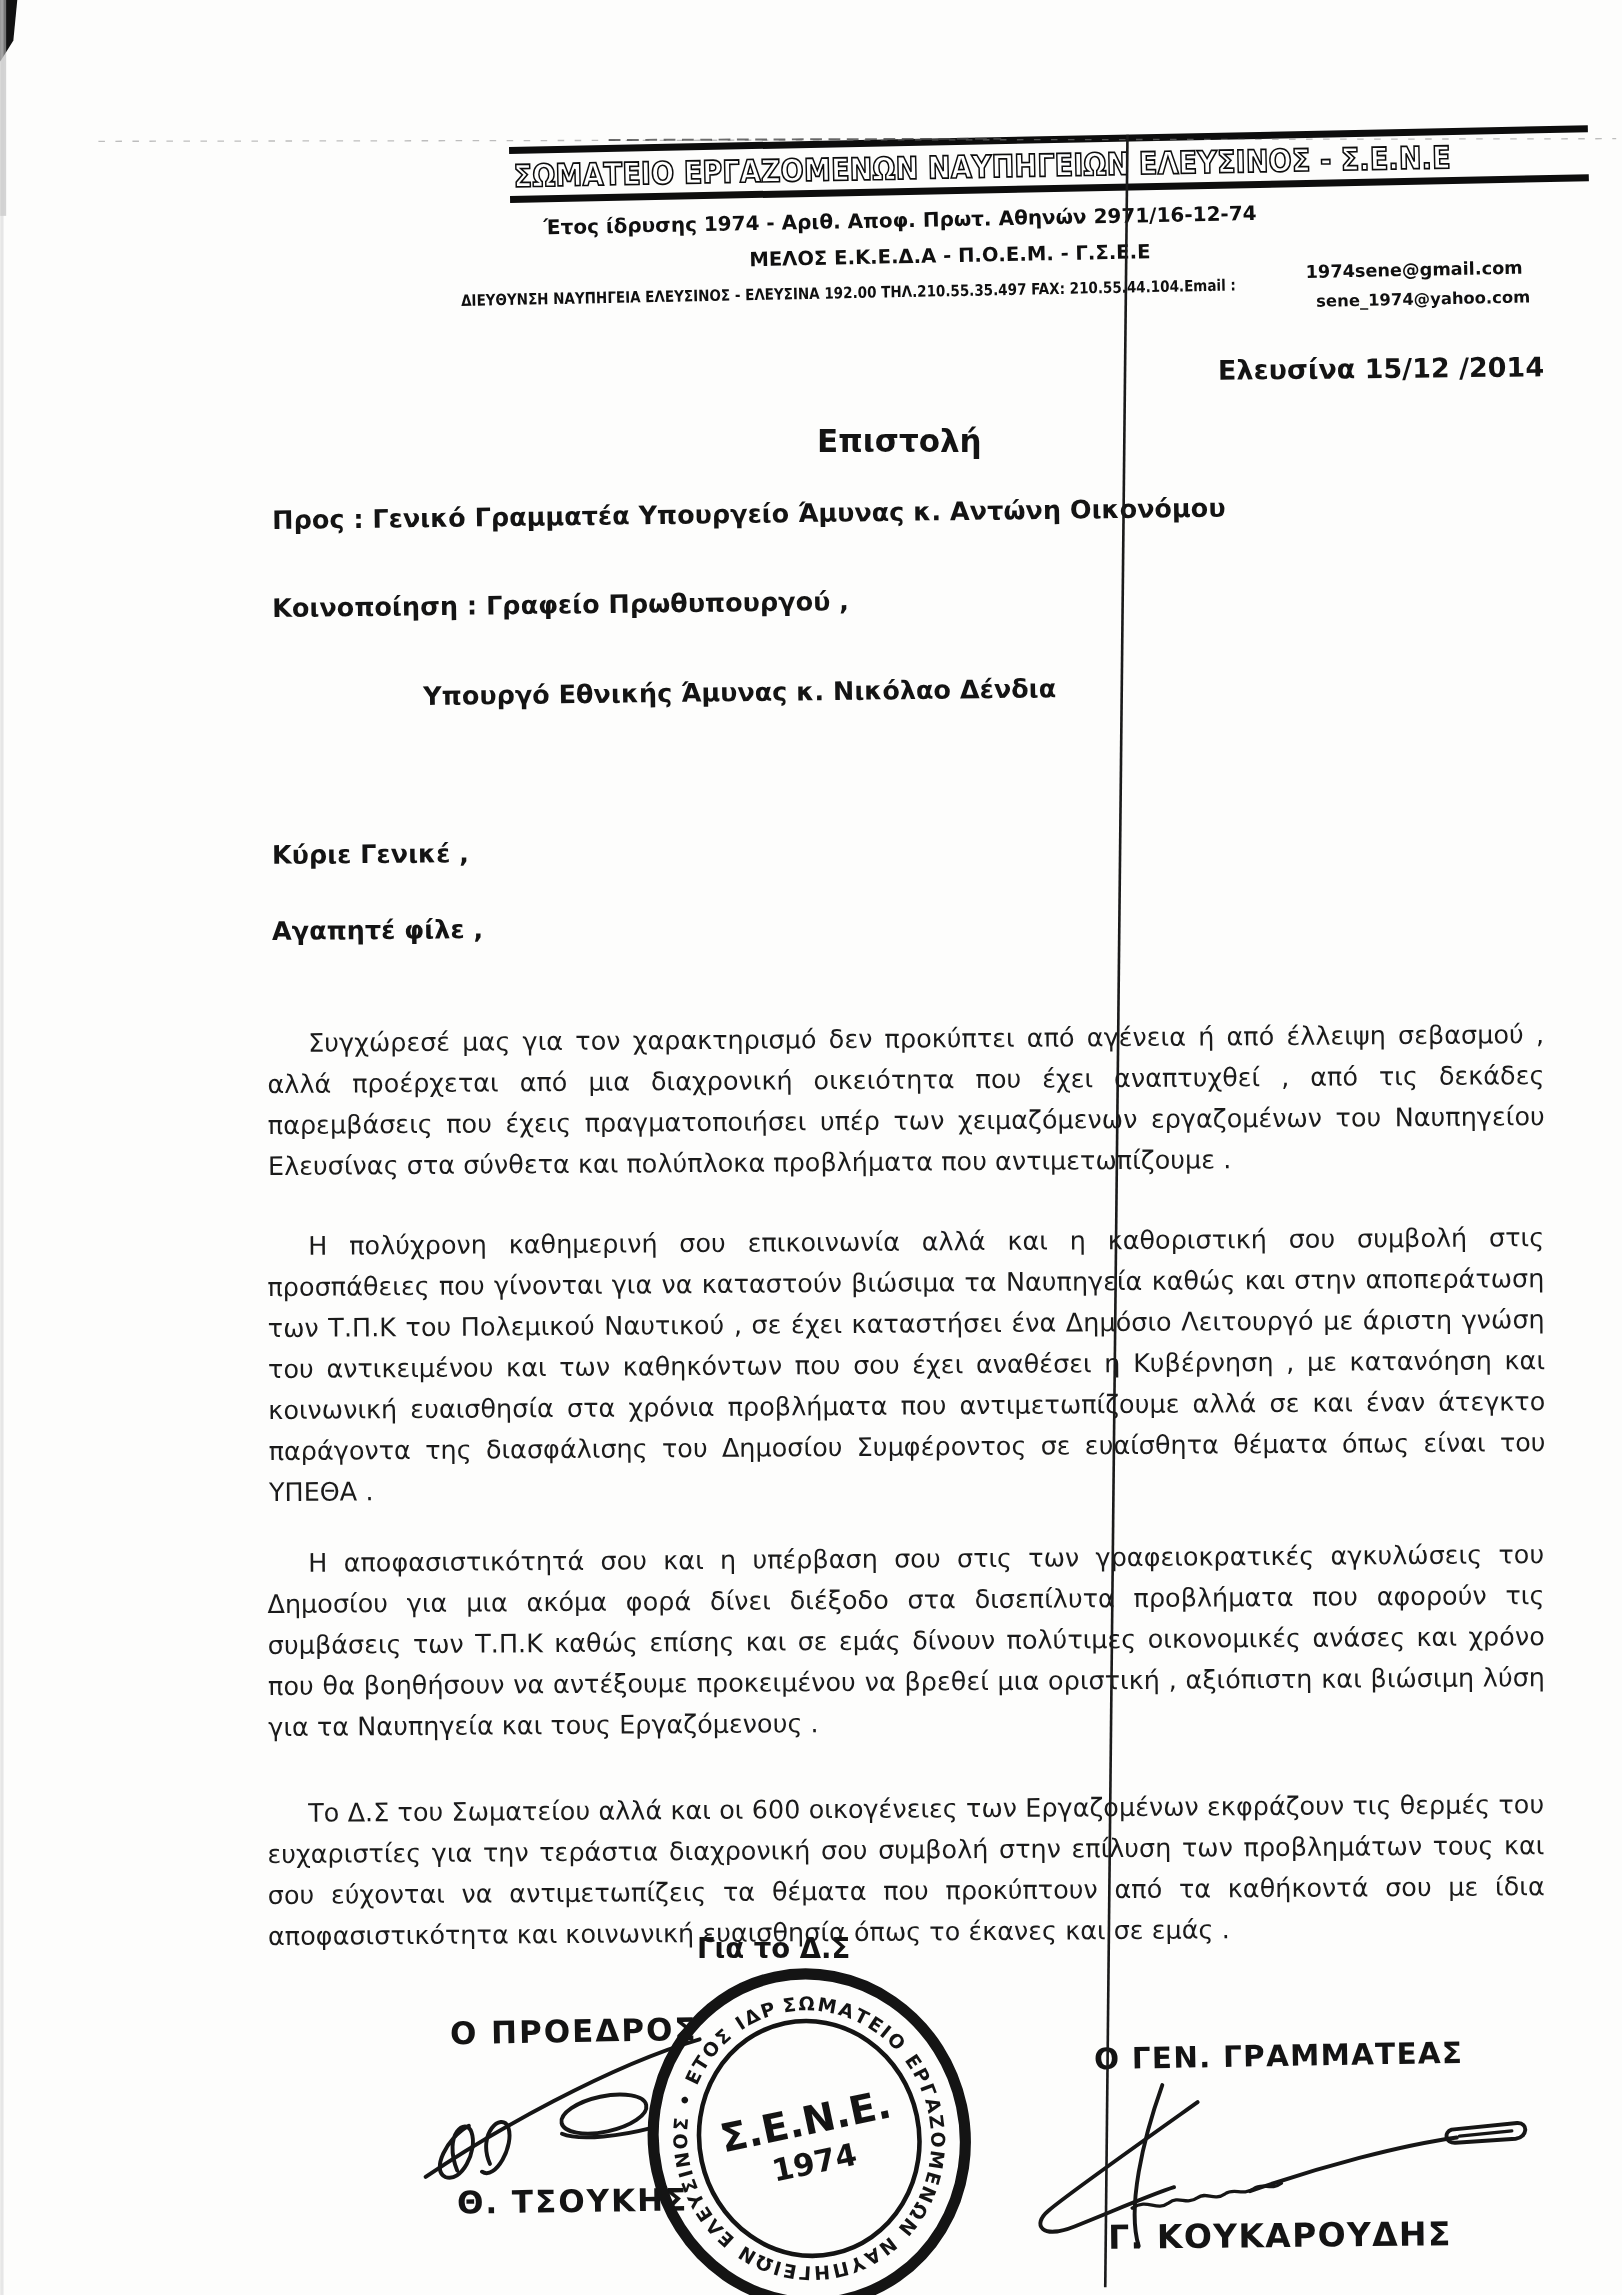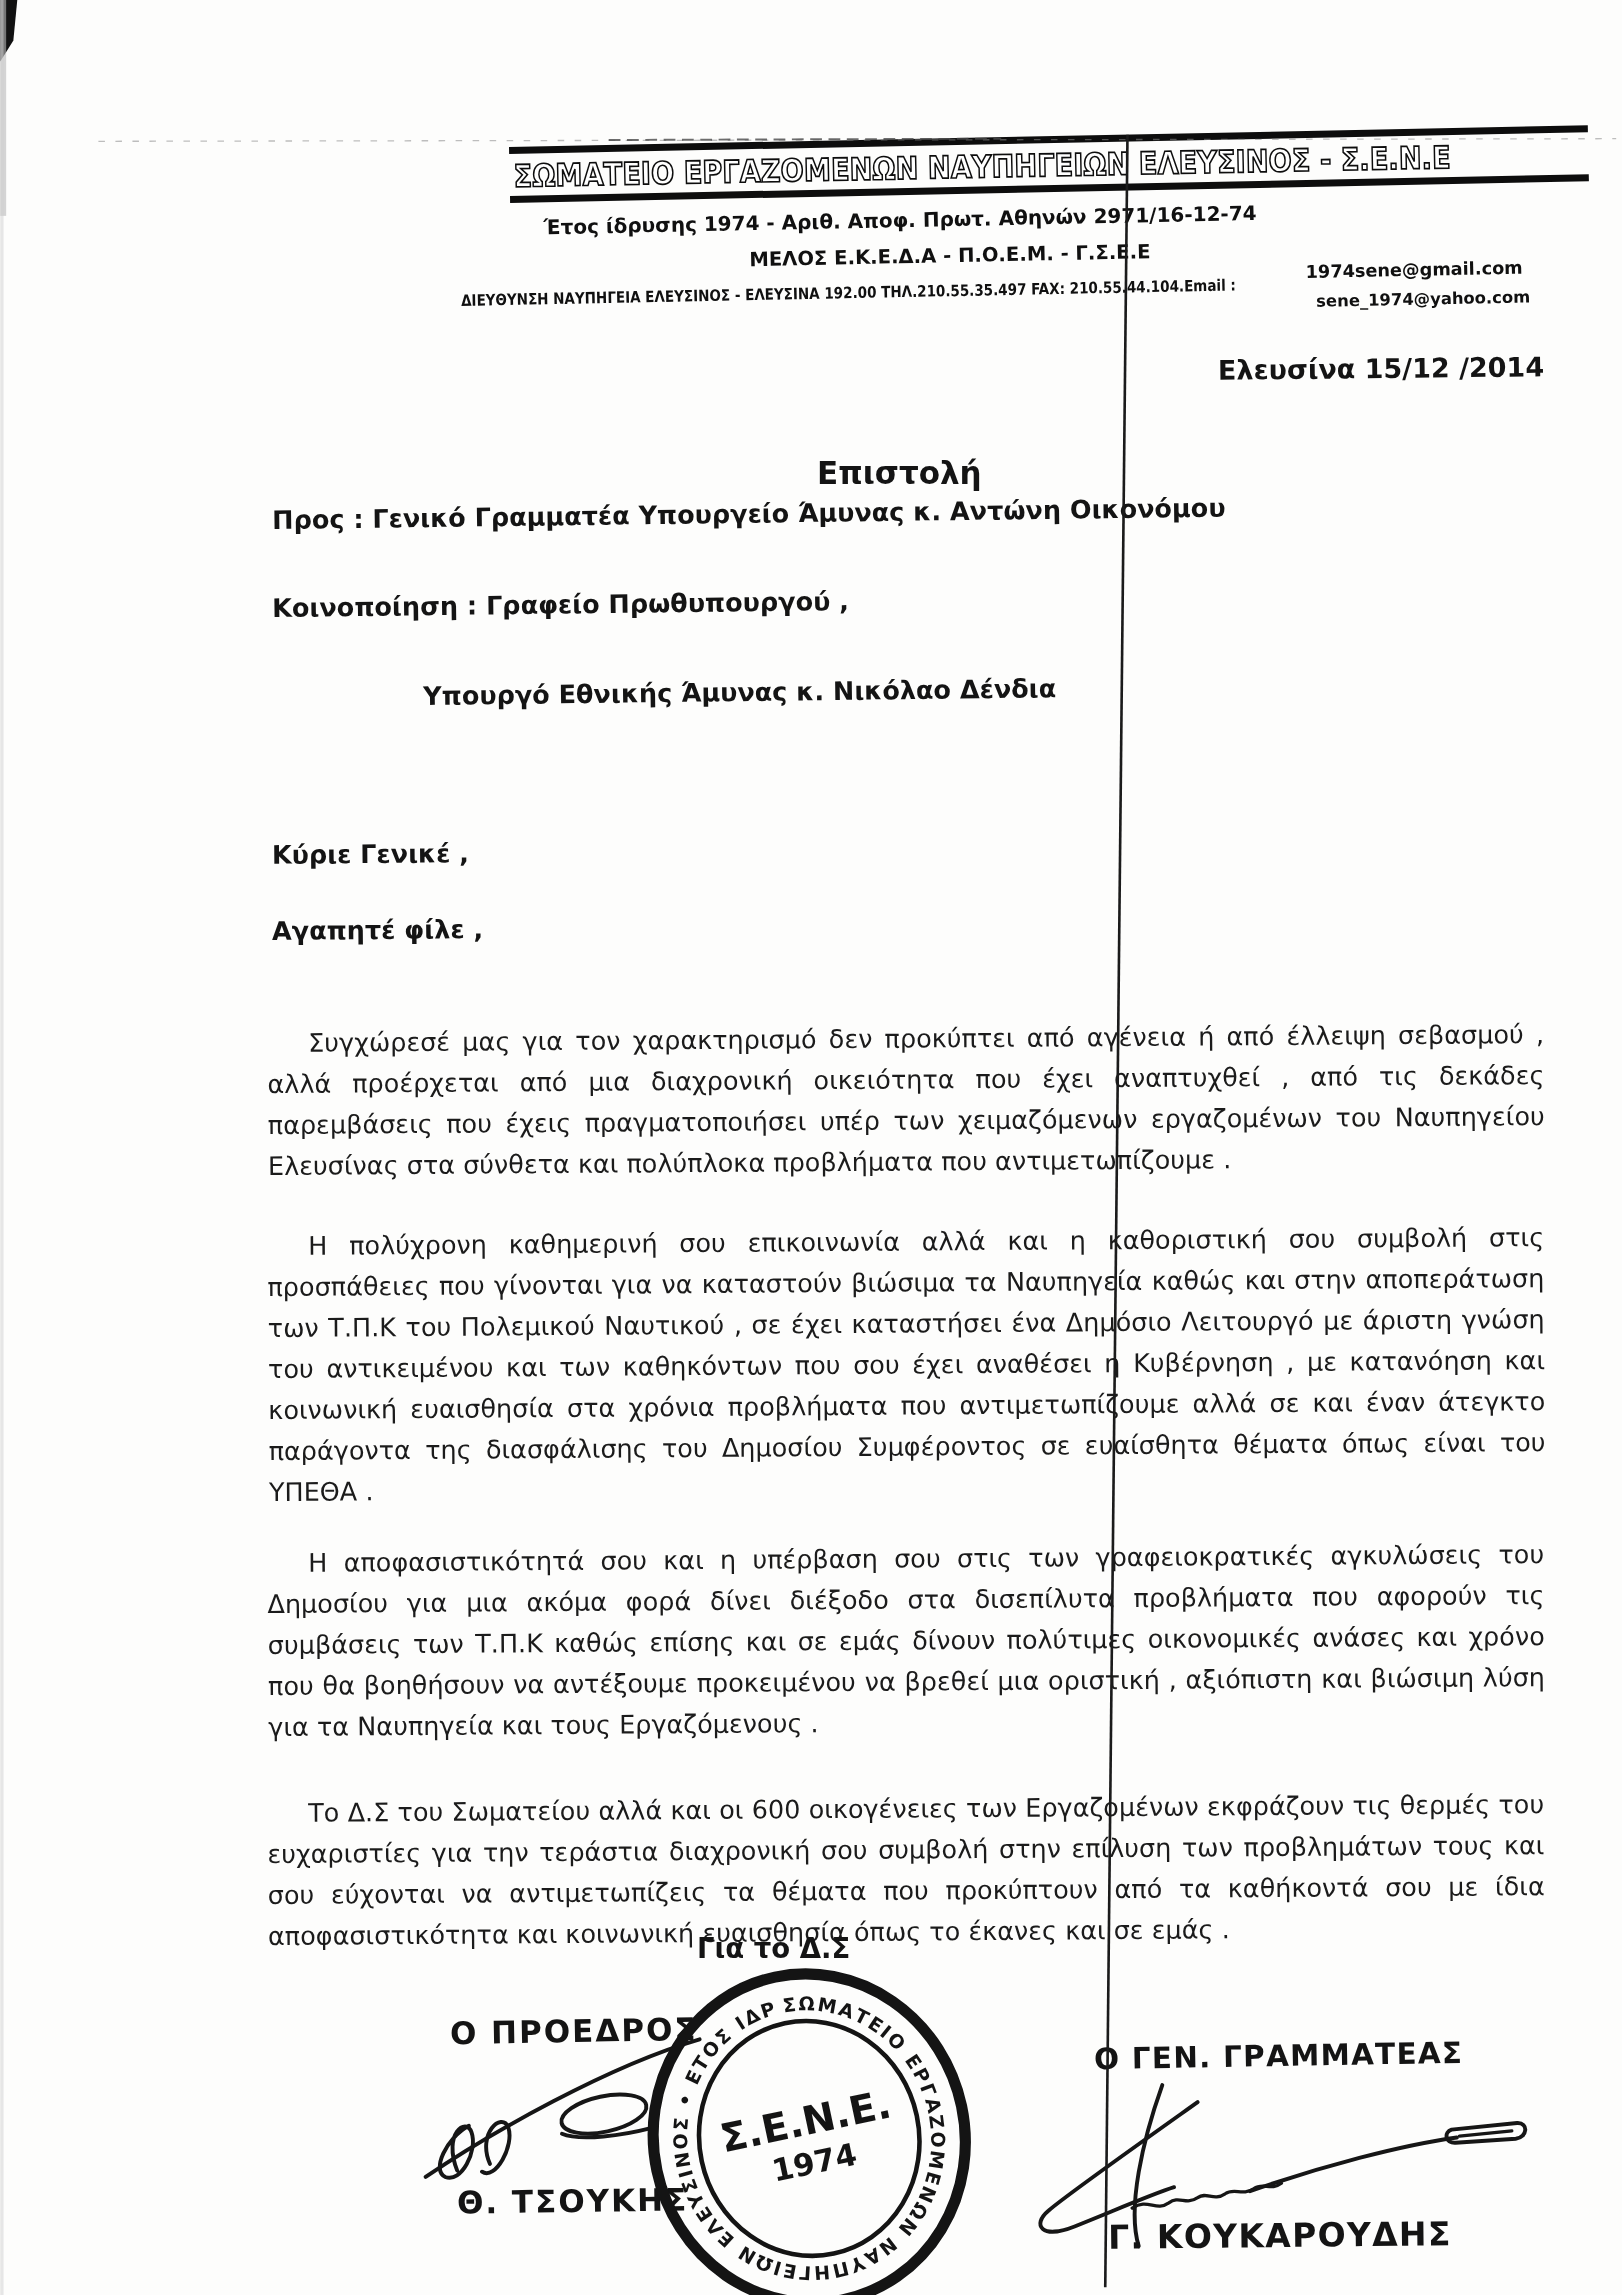--- a/index.html
+++ b/index.html
@@ -35,21 +35,21 @@
   .member-line{position:absolute;left:289px;top:106px;font-size:19.6px;font-weight:bold;white-space:nowrap;color:#101010;}
   .address-line{
     position:absolute;left:0px;top:143px;font-size:15.7px;font-weight:bold;white-space:nowrap;color:#101010;
     transform:scaleX(.86);transform-origin:0 0;letter-spacing:0px;
   }
   .email-1{position:absolute;left:845px;top:131px;font-size:17.7px;font-weight:bold;white-space:nowrap;color:#101010;}
   .email-2{position:absolute;left:855px;top:161px;font-size:16.4px;font-weight:bold;white-space:nowrap;color:#101010;}
 
   
   .date-line{left:1218px;top:353px;font-size:27px;font-weight:bold;white-space:nowrap;transform:rotate(-.6deg);}
-  .doc-title{left:817px;top:423px;font-size:31px;font-weight:bold;white-space:nowrap;margin-top:32px;}
+  .doc-title{left:817px;top:423px;font-size:31px;font-weight:bold;white-space:nowrap;}
   .recip-to{left:272px;top:505px;font-size:25.5px;font-weight:bold;white-space:nowrap;transform:rotate(-.75deg);transform-origin:0 0;}
   .recip-cc{left:272px;top:593px;font-size:25.5px;font-weight:bold;white-space:nowrap;transform:rotate(-.7deg);transform-origin:0 0;}
   .recip-cc2{left:423px;top:681px;font-size:25.5px;font-weight:bold;white-space:nowrap;transform:rotate(-.7deg);transform-origin:0 0;}
   .salut-1{left:272px;top:839px;font-size:25.5px;font-weight:bold;white-space:nowrap;transform:rotate(-.5deg);}
   .salut-2{left:272px;top:915px;font-size:25.5px;font-weight:bold;white-space:nowrap;transform:rotate(-.5deg);}
   .para{
     left:267px;width:1277px;
     font-size:25.5px;line-height:41px;text-align:justify;text-indent:41px;
     color:#1b1b1b;transform:rotate(-.4deg);transform-origin:0 0;
   }

